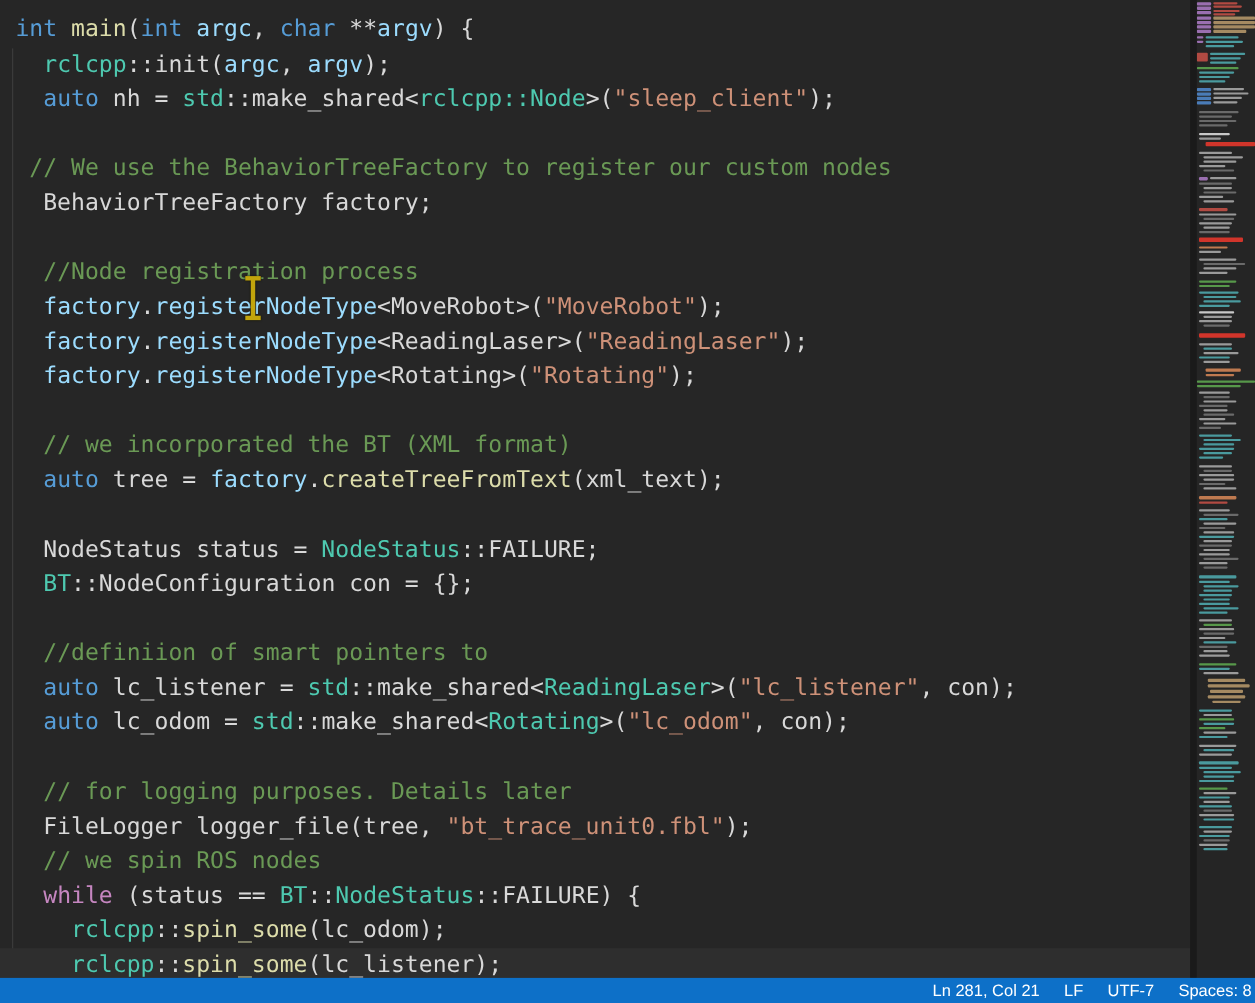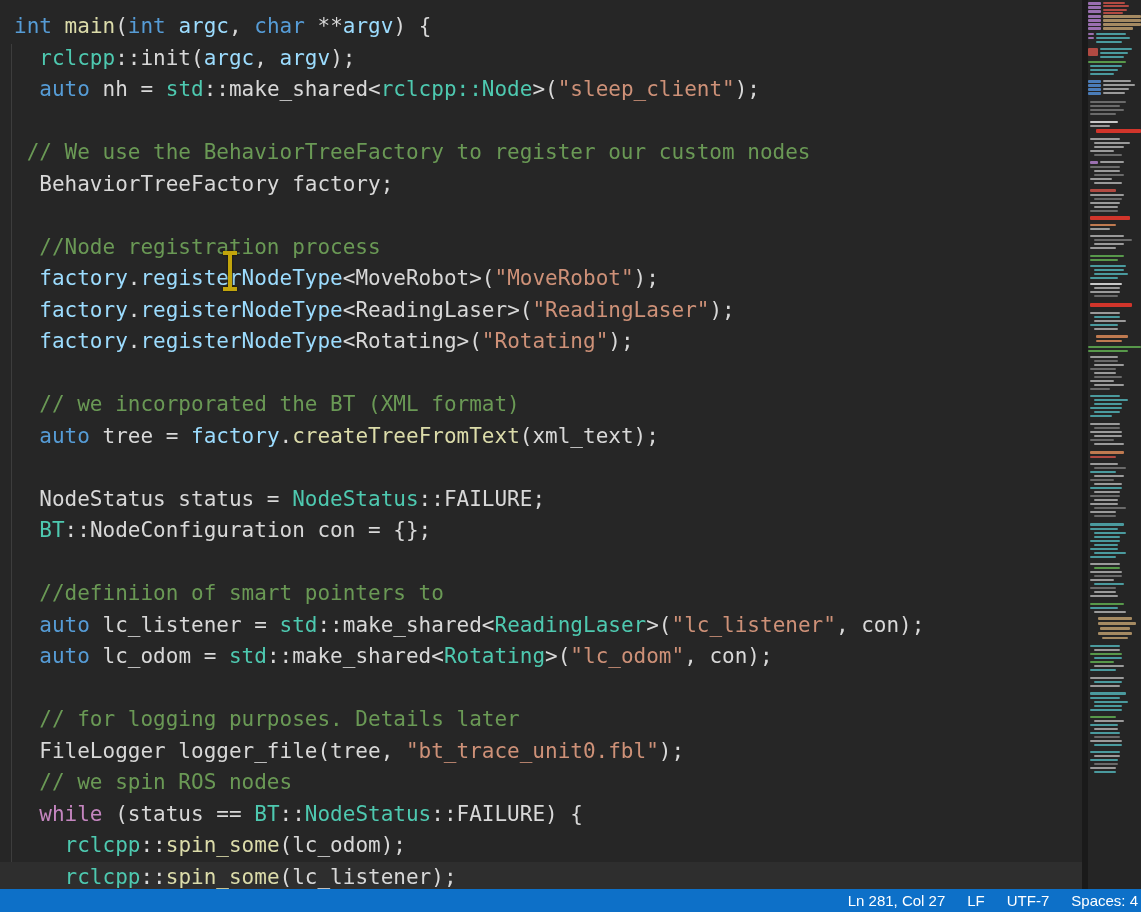--- a/index.html
+++ b/index.html
@@ -244,17 +244,17 @@
     <div class="mm" style="top: 744px; left: 6px; width: 28px; height: 2px; background: rgb(74, 154, 158);"></div>
     <div class="mm" style="top: 751px; left: 2px; width: 30px; height: 2px; background: rgb(74, 154, 158);"></div>
     <div class="mm" style="top: 755px; left: 6px; width: 26px; height: 2px; background: rgb(154, 154, 154);"></div>
     <div class="mm" style="top: 759px; left: 2px; width: 28px; height: 2px; background: rgb(74, 154, 158);"></div>
     <div class="mm" style="top: 763px; left: 6px; width: 24px; height: 2px; background: rgb(106, 106, 106);"></div>
     <div class="mm" style="top: 767px; left: 2px; width: 26px; height: 2px; background: rgb(154, 154, 154);"></div>
     <div class="mm" style="top: 771px; left: 6px; width: 22px; height: 2px; background: rgb(74, 154, 158);"></div>
   </div>
 
 <div id="statusbar" style="background: rgb(13, 112, 200);">
-  <span>Ln 281, Col 27</span>
+  <span>Ln 281, Col 21</span>
   <span>LF</span>
   <span>UTF-7</span>
-  <span>Spaces: 4</span>
+  <span>Spaces: 8</span>
 </div>
 
 </body></html>

